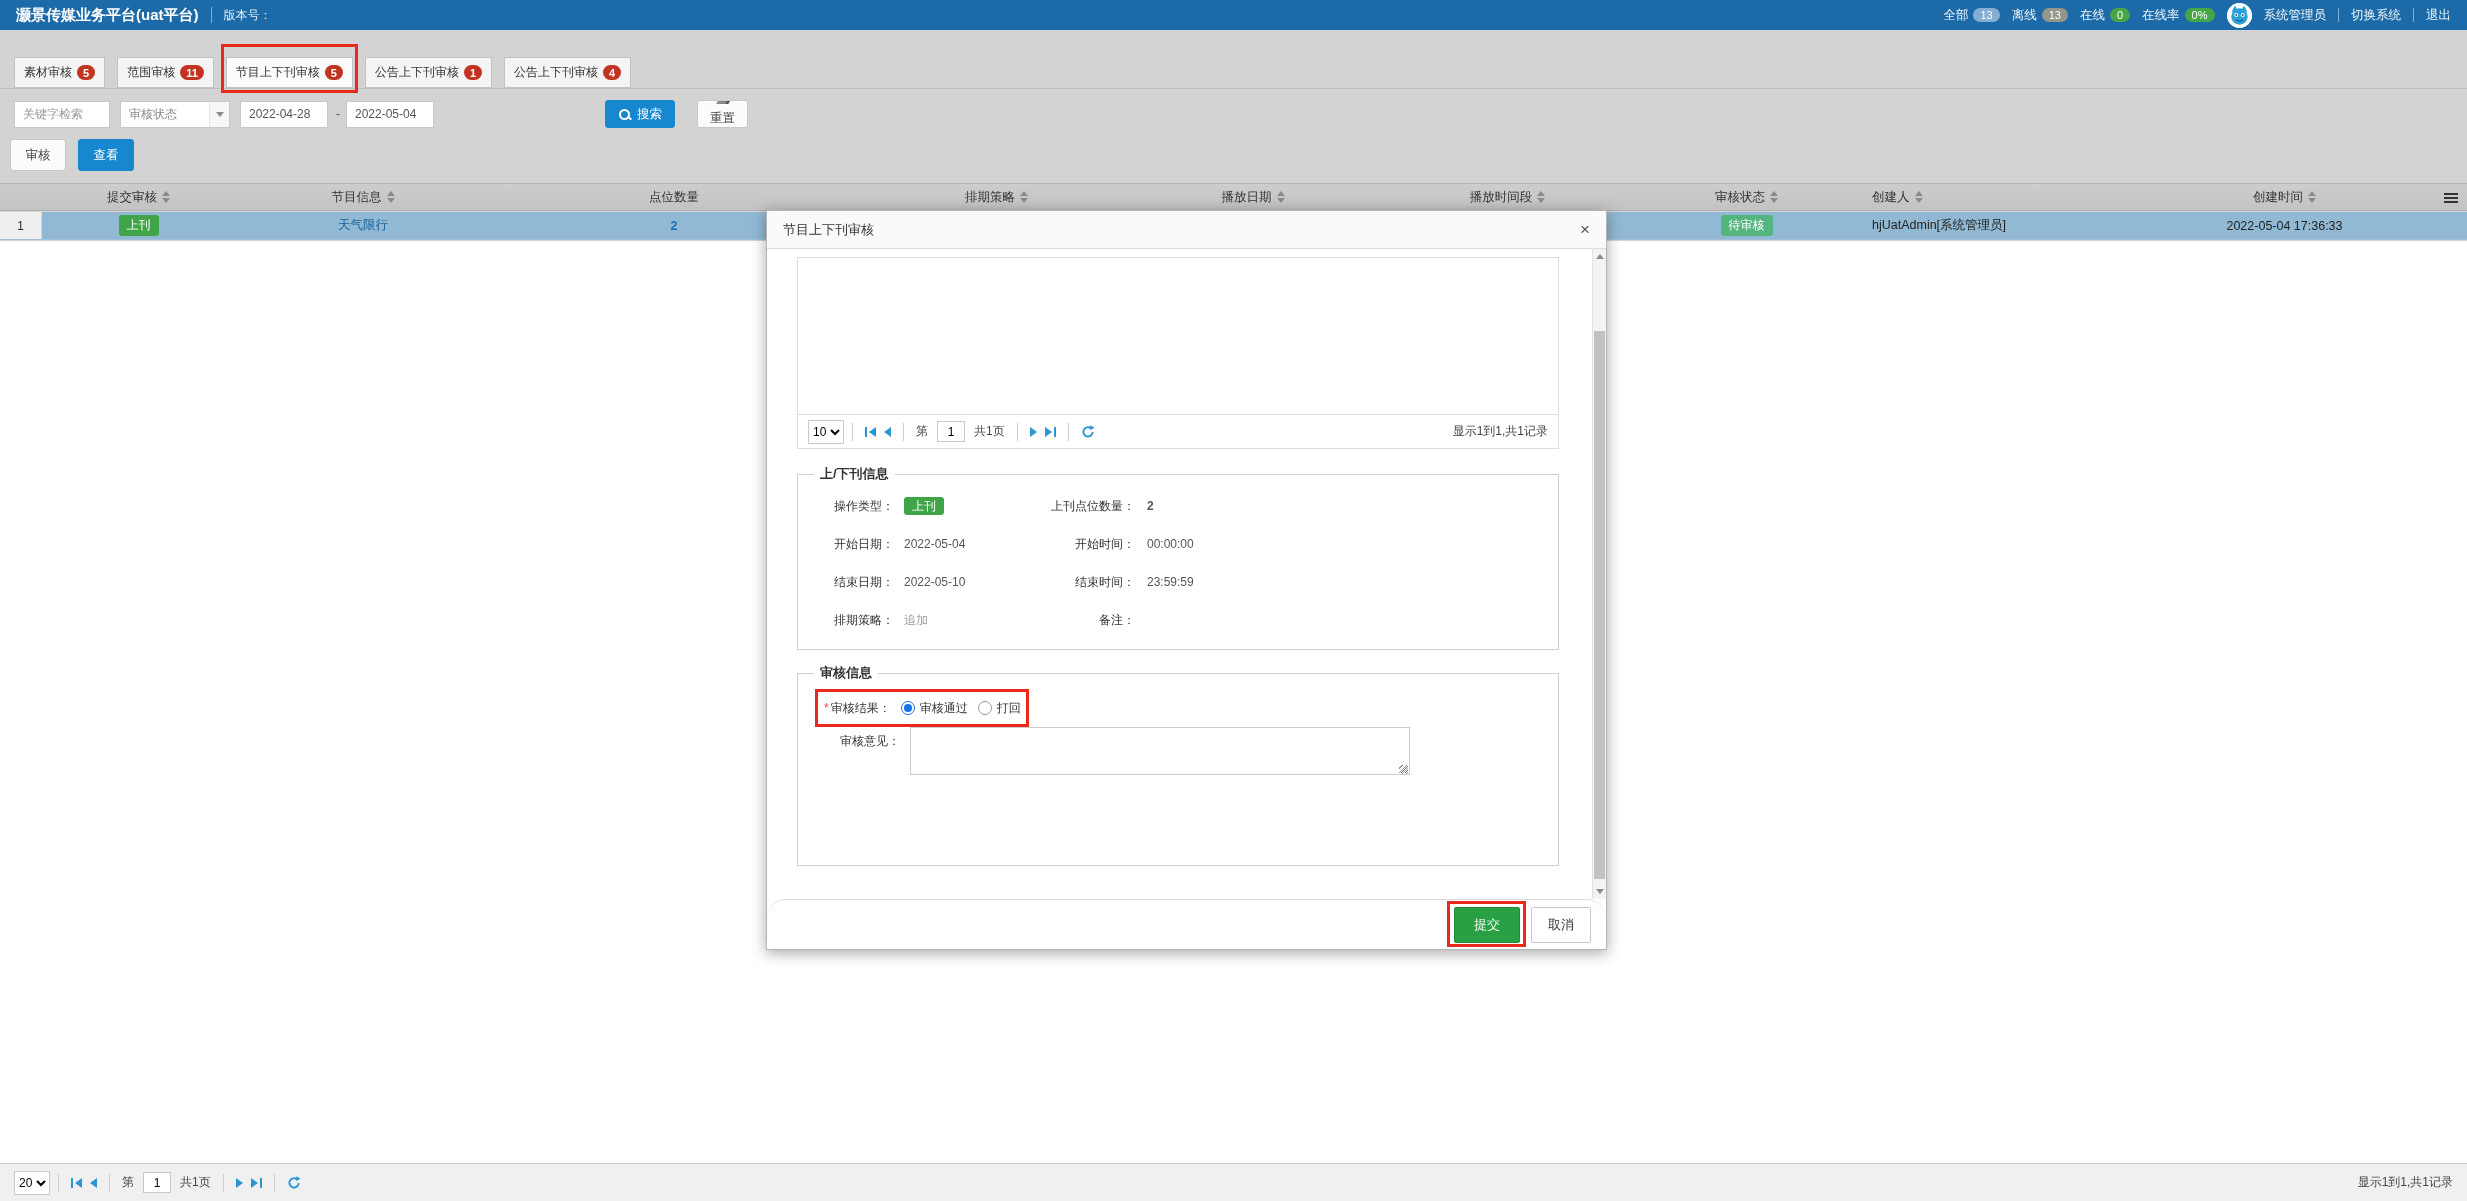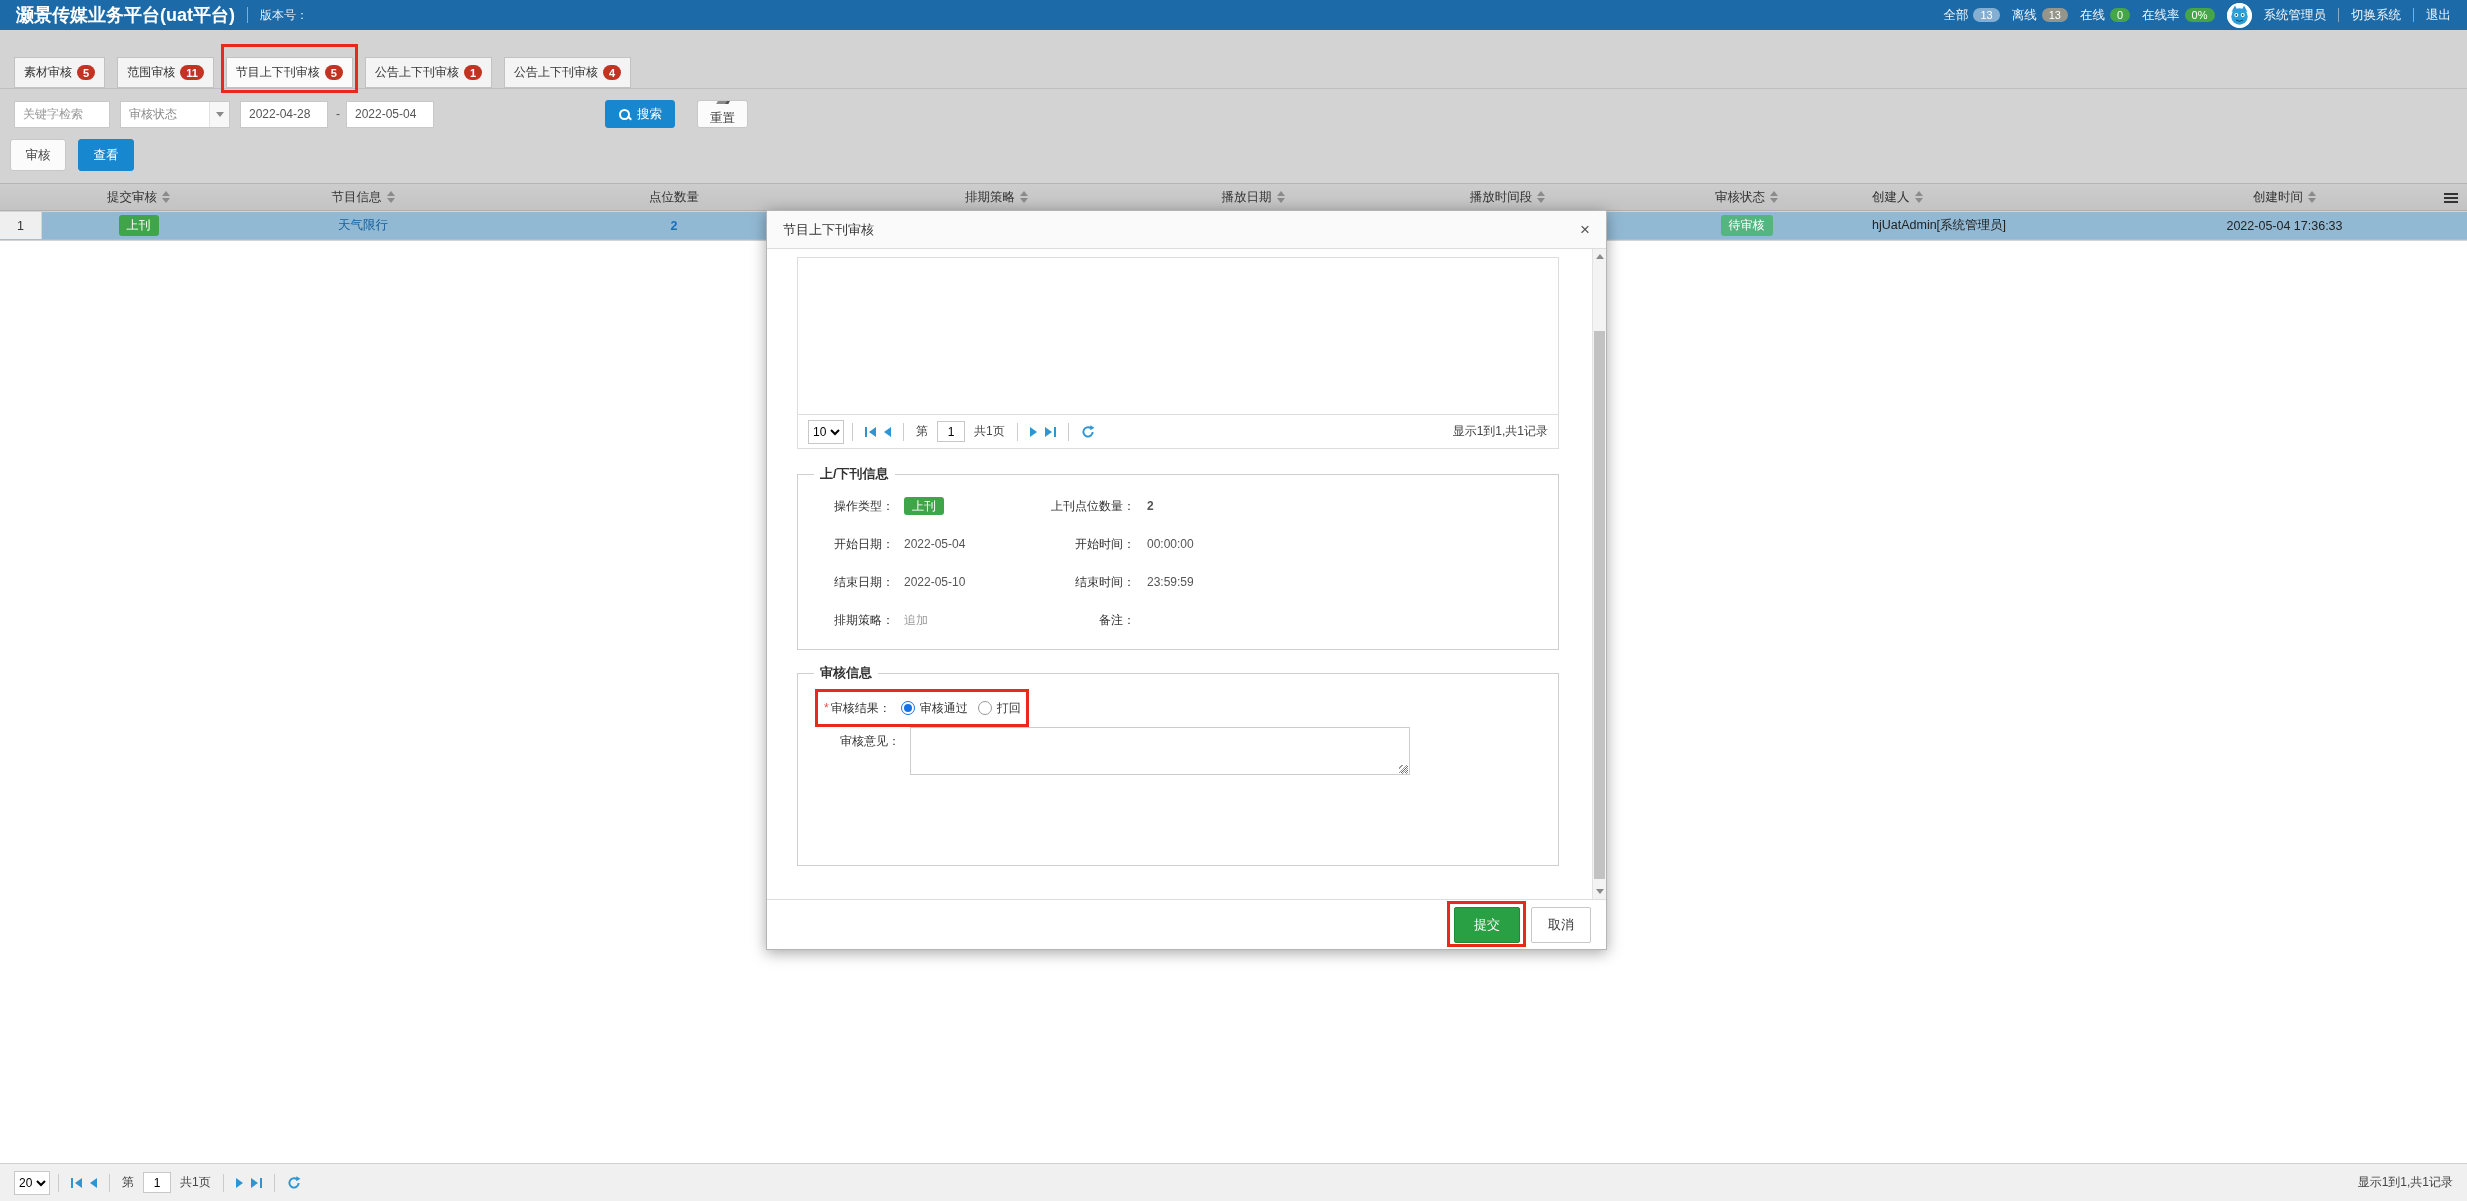--- a/index.html
+++ b/index.html
@@ -7,21 +7,21 @@
   body {
     position: relative;
     background:#d3d3d3;
     font-family:"Liberation Sans","DejaVu Sans",sans-serif;
     font-size:12px; color:#333; overflow:hidden;
   }
 
   
   .topbar { position:absolute; top:0; left:0; right:0; height:30px;
     background:#1c6ba8; display:flex; align-items:center; padding:0 16px; color:#eef5fb; }
-  .topbar .title { font-size:18px; font-weight:bold; color:#fff; }
+  .topbar .title { font-size:15px; font-weight:bold; color:#fff; }
   .topbar .tdiv { width:1px; height:16px; background:rgba(255,255,255,.45); margin:0 12px; }
   .topbar .version { font-size:12px; color:#e6eff7; }
   .top-right { margin-left:auto; display:flex; align-items:center; gap:12px; font-size:12.5px; }
   .stat { display:flex; align-items:center; gap:5px; }
   .badge-pill { display:inline-block; min-width:18px; text-align:right; padding:1px 7px;
     border-radius:9px; color:#fff; font-weight:normal; font-size:11px; }
   .b-all { background:#84aed2; } .b-off { background:#95958a; }
   .b-on  { background:#46a546; } .b-rate{ background:#46a546; }
   .avatar { width:25px; height:25px; border-radius:50%; background:#fff;
     display:flex; align-items:center; justify-content:center; overflow:hidden; }
@@ -150,21 +150,21 @@
   .radio.checked::after { content:""; position:absolute; left:2px; top:2px; width:8px; height:8px;
     border-radius:50%; background:#1673e6; }
   .opinion-row { display:flex; margin-top:6px; }
   .opinion-row .olabel { width:90px; text-align:right; padding-top:6px; color:#333; }
   .ta-wrap { position:relative; margin-left:10px; }
   textarea.opinion { width:500px; height:48px; border:1px solid #ccc; resize:both;
     font-family:inherit; font-size:12px; padding:4px 6px; }
   .grip { position:absolute; right:2px; bottom:4px; width:9px; height:9px; pointer-events:none;
     background:repeating-linear-gradient(135deg, transparent 0 2px, #999 2px 3px); }
   .m-footer { position:absolute; left:0; right:0; bottom:0; height:50px; border-top:1px solid #ddd;
-    background:#fff; display:flex; align-items:center; justify-content:flex-end; gap:11px; padding-right:15px; }
+    background:#fff; display:flex; align-items:center; justify-content:flex-end; gap:11px; padding-right:15px;border-radius:19px; }
   .btn-submit { position:relative; width:66px; height:36px; background:#28a043; border:1px solid #1e8a37;
     color:#fff; font-size:13px; border-radius:2px; cursor:pointer; font-family:inherit; }
   .btn-cancel { width:60px; height:36px; background:#fff; border:1px solid #c8c8c8; color:#333;
     font-size:13px; border-radius:2px; cursor:pointer; font-family:inherit; }
 
   
   .m-sb { position:absolute; top:38px; right:0; bottom:50px; width:14px; background:#f3f3f3;
     border-left:1px solid #e2e2e2; }
   .sb-arr { position:absolute; left:0; width:100%; height:14px; display:flex;
     align-items:center; justify-content:center; cursor:pointer; }

